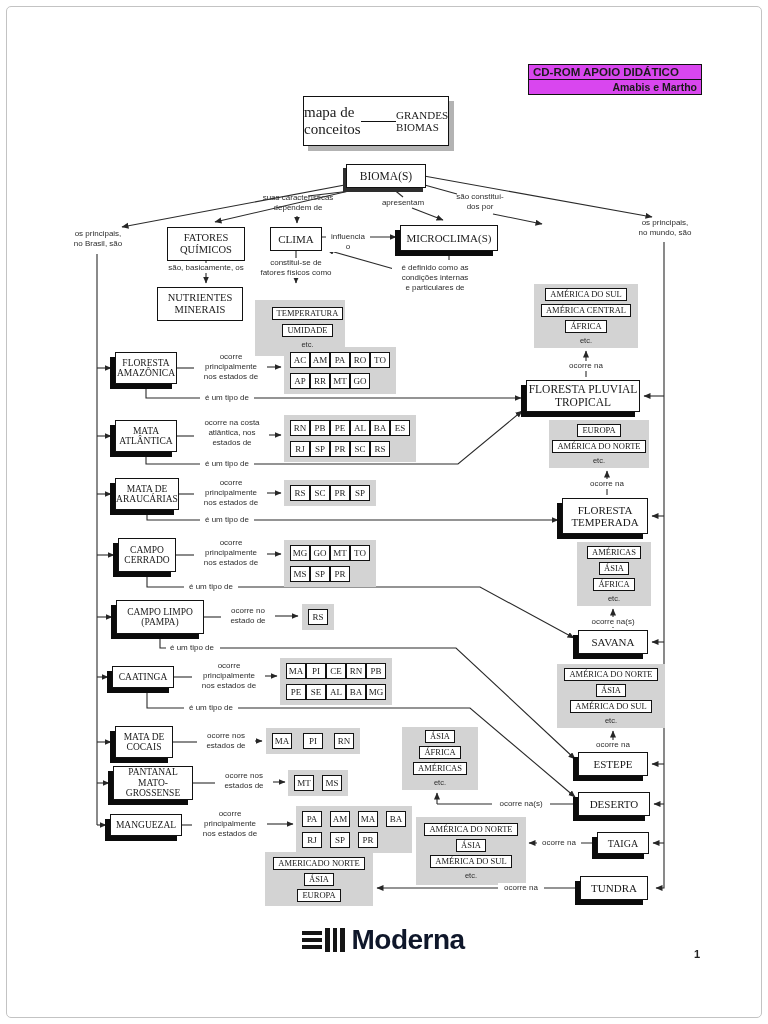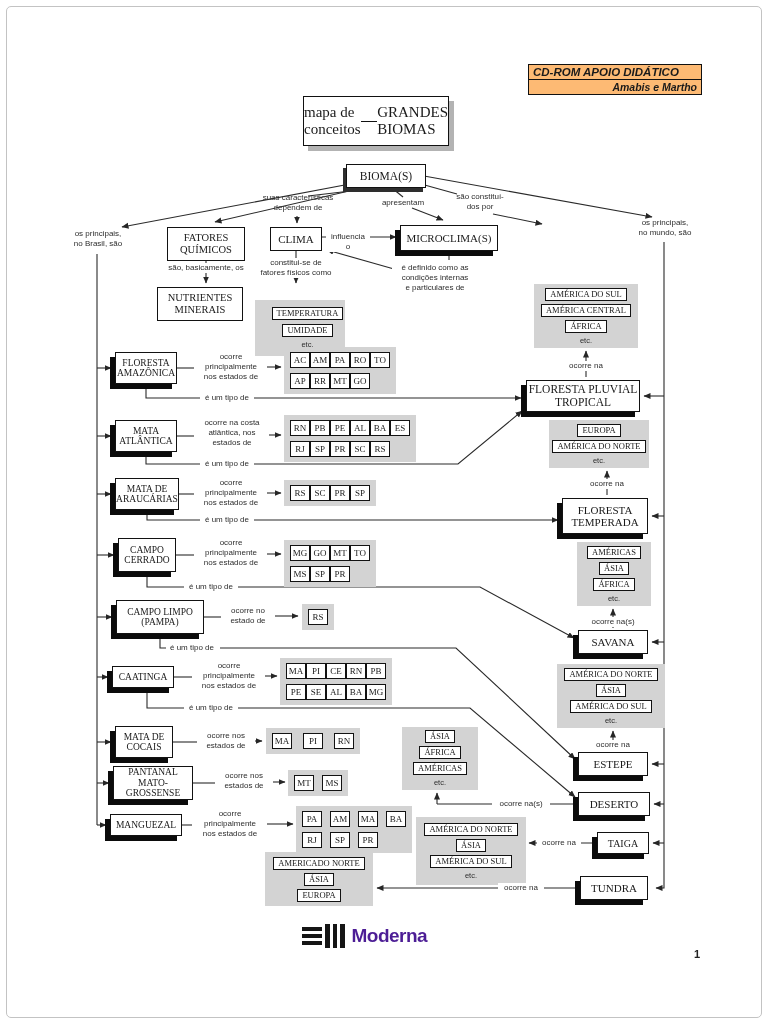--- a/index.html
+++ b/index.html
@@ -18,36 +18,36 @@
   .panel{background:#d3d3d3;display:flex;flex-direction:column;align-items:center;
          justify-content:center;gap:3px;padding:3px 2px;}
   .chip{border:1.1px solid #121212;background:#fff;font-family:"Liberation Serif",serif;
         font-size:8.5px;line-height:11px;padding:0 4px;white-space:nowrap;}
   .spanel{background:#d3d3d3;display:flex;flex-direction:column;gap:5px;padding:5px 6px;}
   .srow{display:flex;}
   .srow .chip{width:18px;padding:0;height:14px;display:flex;align-items:center;
               justify-content:center;font-size:9px;}
   .etc{font-family:"Liberation Sans",sans-serif;font-size:7.5px;color:#2d2d2d;}
   .badge{border:1.6px solid #111;font-family:"Liberation Sans",sans-serif;font-weight:bold;
-         background:#fdba74;font-style:italic;}
+         background:#d946ef;}
   .badge .r1{font-size:11.5px;padding:1px 4px;border-bottom:1.4px solid #111;white-space:nowrap;}
   .badge .r2{font-size:10.5px;padding:1px 4px;text-align:right;}
   .titlebox{border:1.4px solid #111;background:#fff;box-shadow:5px 5px 0 0 #b3b3b3;
             display:flex;flex-direction:row;align-items:center;justify-content:center;}
   .titlebox .t1{font-size:15px;}
   .titlebox .rule{width:86%;border-top:1.2px solid #111;margin:2px 0;}
-  .titlebox .t2{font-size:15px;}
+  .titlebox .t2{font-size:11px;}
   .logo{display:flex;align-items:center;gap:7px;}
   .logo .bars{display:flex;align-items:center;gap:3px;}
   .logo .hb{display:flex;flex-direction:column;gap:3px;}
   .logo .hb i{display:block;width:20px;height:4px;background:#151515;}
   .logo .vb{display:flex;gap:3px;}
   .logo .vb i{display:block;width:4.5px;height:24px;background:#151515;}
-  .logo .word{font-family:"Liberation Sans",sans-serif;font-weight:bold;font-size:19px;
-              letter-spacing:-0.5px;color:#4c1d95;text-align:right;}
+  .logo .word{font-family:"Liberation Sans",sans-serif;font-weight:bold;font-size:28px;
+              letter-spacing:-0.5px;color:#0f172a;text-align:right;}
   svg.wires{position:absolute;left:0;top:0;}
 </style>
 </head>
 <body>
 
 <div class="page">
 
   <svg class="wires" width="768" height="1024" viewBox="0 0 768 1024">
     <defs>
       <marker id="ah" markerWidth="9" markerHeight="8" refX="6.5" refY="3" orient="auto" markerUnits="userSpaceOnUse">

